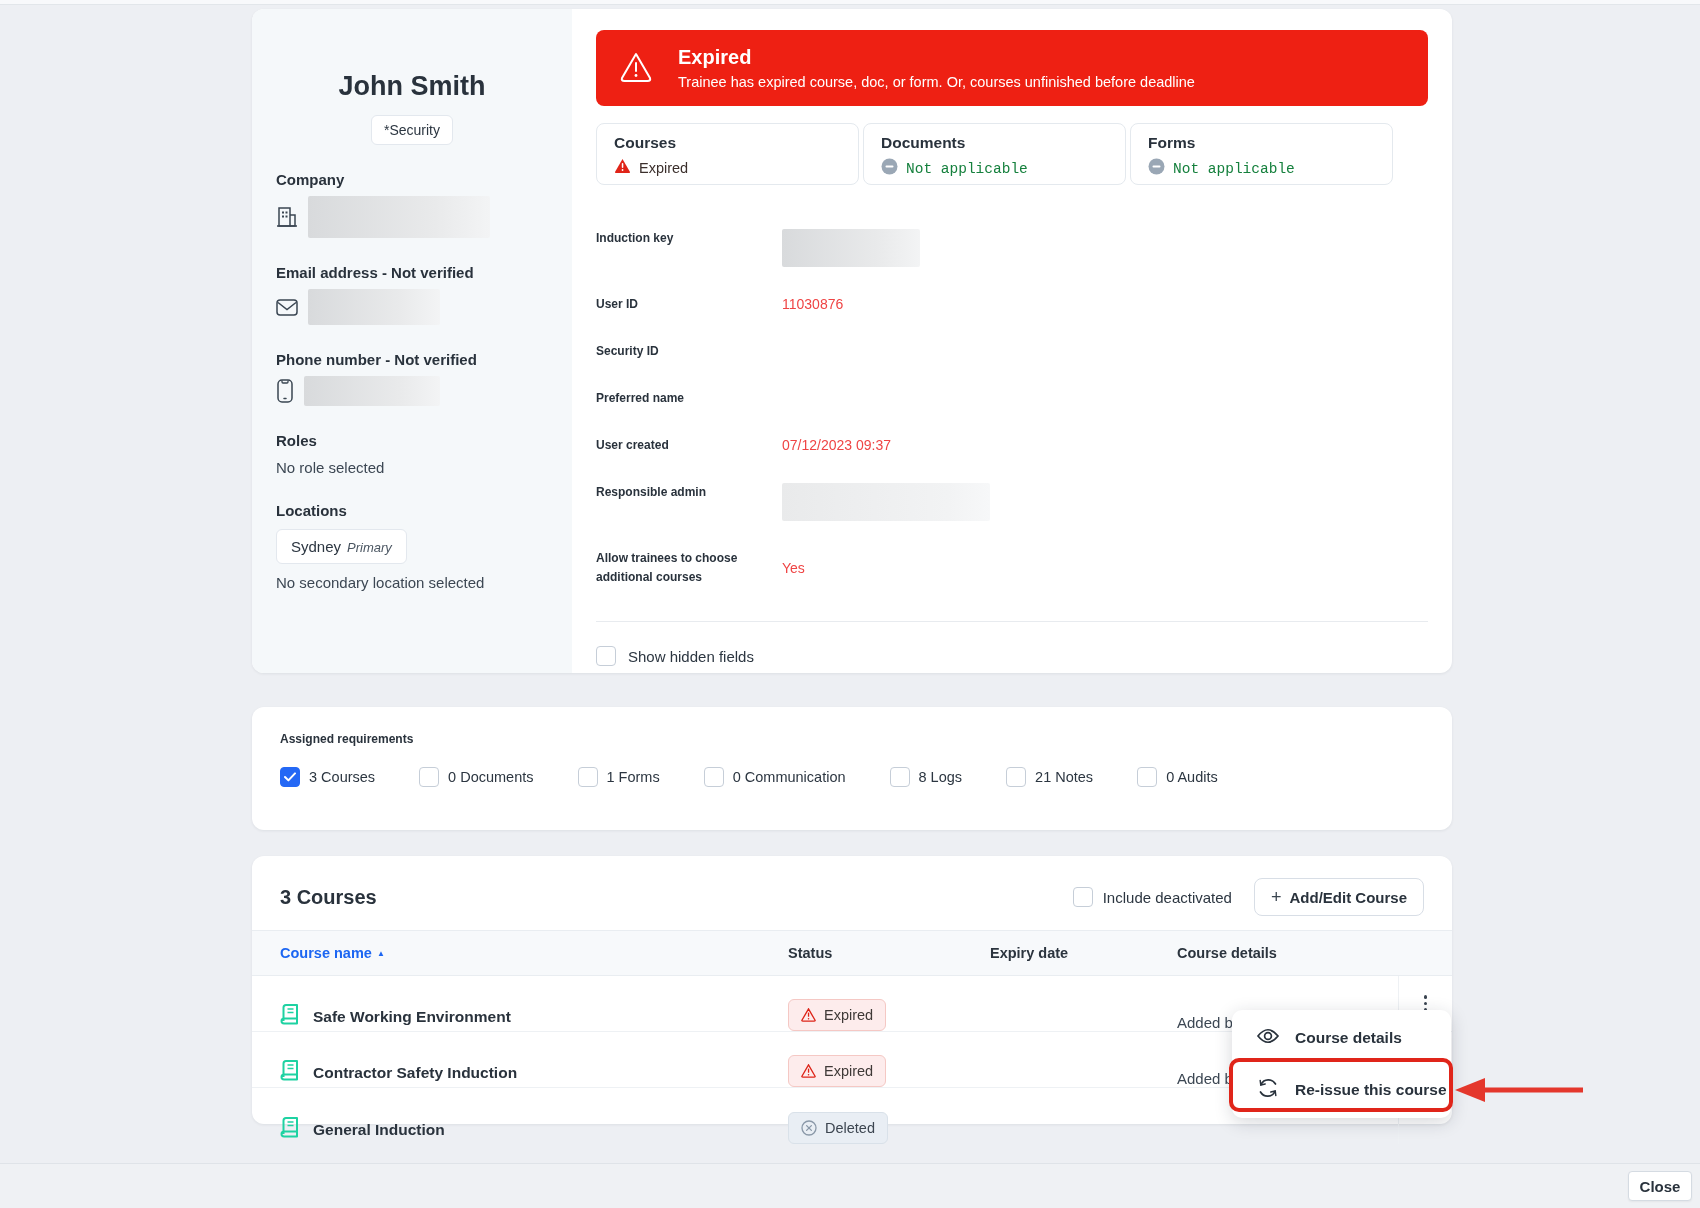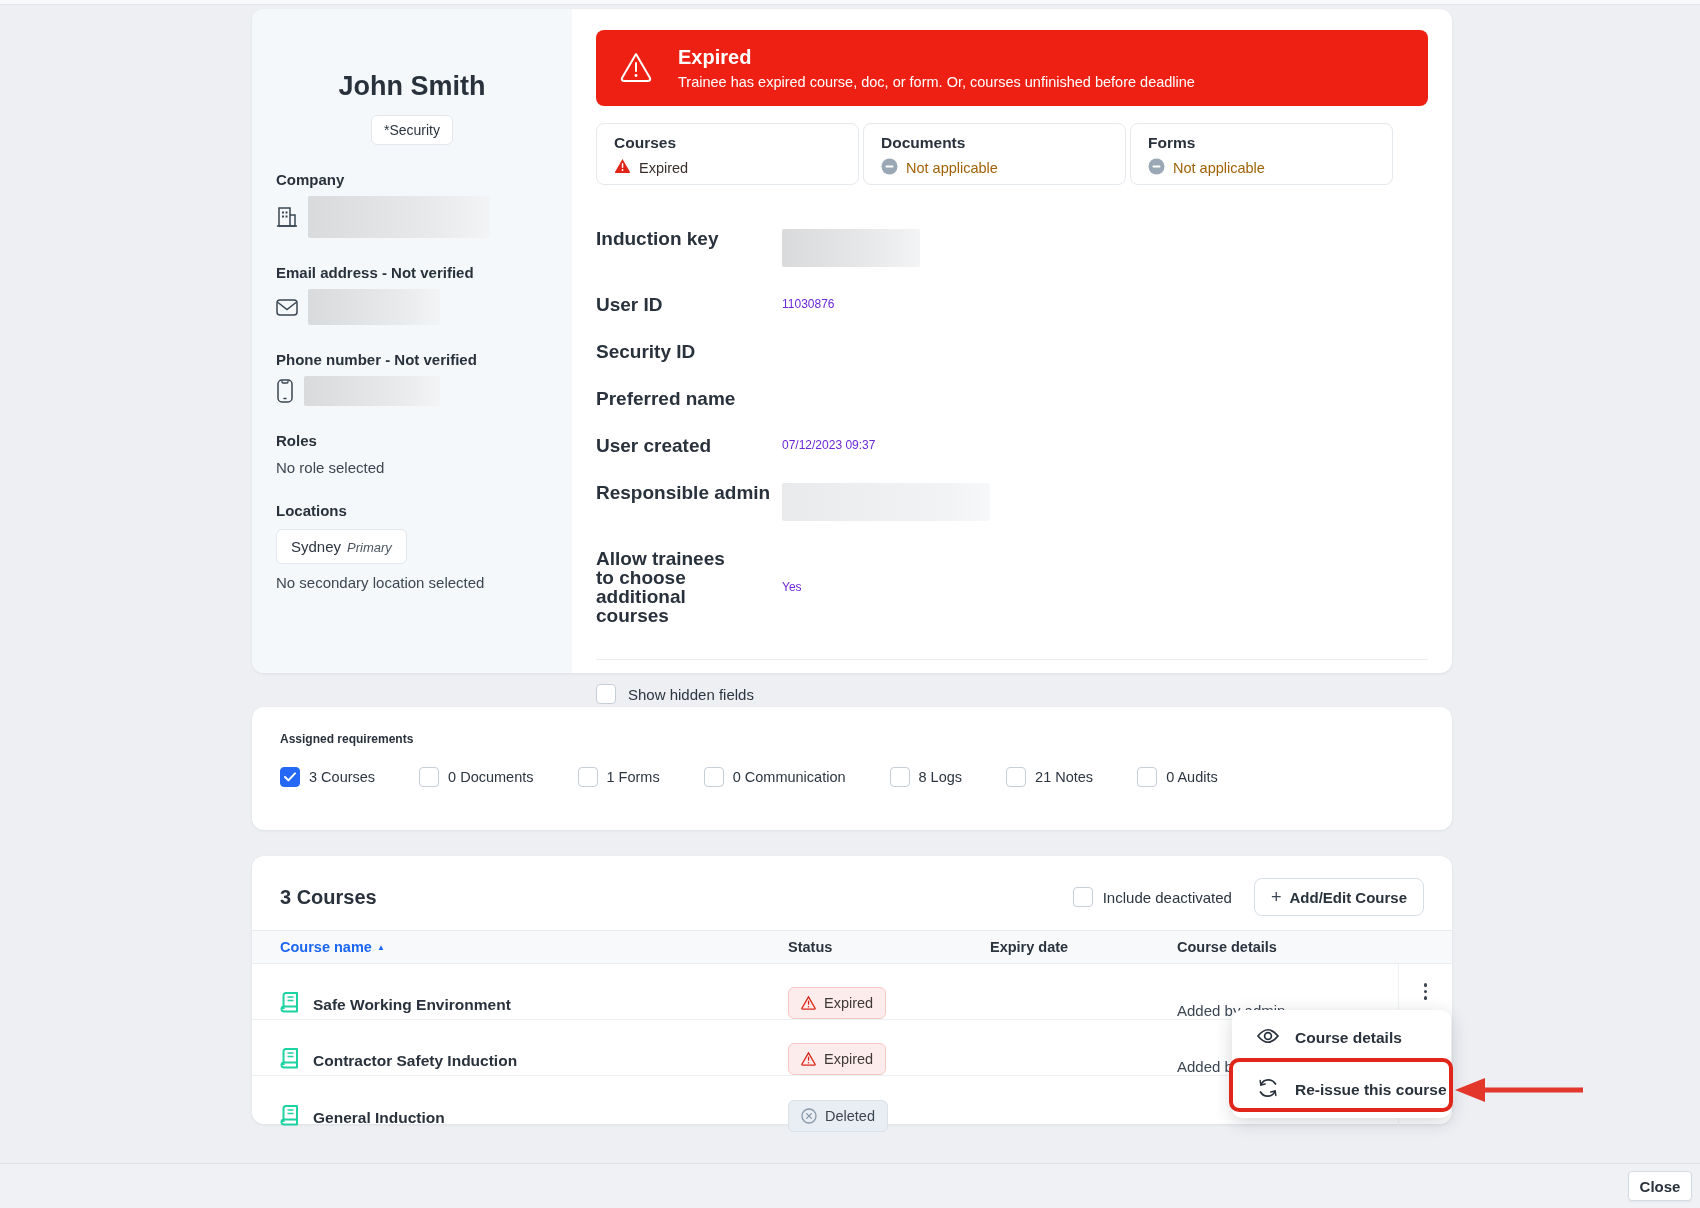--- a/index.html
+++ b/index.html
@@ -37,27 +37,27 @@
   .banner { height:76px; background:#ee2013; border-radius:8px; display:flex; align-items:center; padding-left:22px; }
   .banner-icon { width:36px; height:36px; flex:0 0 auto; }
   .banner-text { margin-left:24px; color:#fff; }
   .banner-title { font-size:20px; font-weight:700; }
   .banner-sub { font-size:14.5px; margin-top:5px; }
 
   .statcards { display:flex; gap:4px; margin-top:17px; }
   .statcard { width:263px; height:62px; border:1px solid #e4e9ee; border-radius:8px; padding:10px 17px; background:#fff; }
   .statcard-title { font-size:15.5px; font-weight:700; color:#29323c; }
   .statcard-status { display:flex; align-items:center; gap:8px; margin-top:6px; font-size:14.5px; color:#3b2f2c; }
-  .statcard-status.gray { color:#a16207; }
+  .statcard-status.gray { color:#15803d;font-family:Liberation Mono, monospace; }
 
   .fields { margin-top:44px; }
   .field-row { display:flex; margin-bottom:28px; }
-  .field-label { width:186px; font-size:19px; font-weight:700; color:#29323c; line-height:19px; flex:0 0 auto; }
+  .field-label { width:186px; font-size:12px; font-weight:700; color:#29323c; line-height:19px; flex:0 0 auto; }
   .field-label.narrow { width:152px; margin-right:34px; }
-  .field-value { font-size:12px; color:#6d28d9; line-height:19px; }
+  .field-value { font-size:14px; color:#ef4444; line-height:19px; }
   .field-row.tall { margin-bottom:0; align-items:center; }
 
   .divider { border-top:1px solid #e8ebef; margin-top:34px; }
   .showhidden { display:flex; align-items:center; gap:12px; margin-top:24px; }
 
   .cb { width:20px; height:20px; border:1px solid #c6ced8; border-radius:4px; background:#fff; flex:0 0 auto; }
   .cb.checked { background:#2468f5; border-color:#2468f5; display:flex; align-items:center; justify-content:center; }
   .cb-label { font-size:15px; color:#2c3641; }
 
   
@@ -69,21 +69,21 @@
 
   
   .courses-card { left:252px; top:856px; width:1200px; height:268px; }
   .courses-head { display:flex; align-items:center; padding:22px 28px 0 28px; }
   .courses-title { font-size:20px; font-weight:700; color:#29323c; flex:1; }
   .incl-deact { display:flex; align-items:center; gap:10px; margin-right:22px; }
   .add-btn { display:flex; align-items:center; gap:8px; background:#fff; border:1px solid #d8dee6; border-radius:8px;
              height:38px; padding:0 16px; font-size:15px; font-weight:700; color:#29323c; cursor:pointer; }
   .add-btn .plus { font-size:18px; font-weight:400; color:#3a444f; }
 
-  .tbl-header { display:flex; align-items:center; height:34px; margin-top:14px; background:#f7f9fb;
+  .tbl-header { display:flex; align-items:center; height:46px; margin-top:14px; background:#f7f9fb;
                 border-top:1px solid #e9edf1; border-bottom:1px solid #e9edf1; font-size:14.5px; font-weight:700; color:#2b343e; }
   .col-name { width:536px; padding-left:28px; }
   .col-status { width:202px; }
   .col-expiry { width:187px; }
   .col-details { width:221px; }
   .col-actions { width:54px; display:flex; align-items:center; justify-content:center; align-self:stretch; }
   .tbl-header .col-name { color:#1c66f2; }
   .sort-tri { font-size:8px; color:#1c66f2; margin-left:5px; vertical-align:2px; }
 
   .tbl-row { display:flex; align-items:flex-end; height:56px; border-bottom:1px solid #eef1f4; font-size:15px; color:#29323c; }

